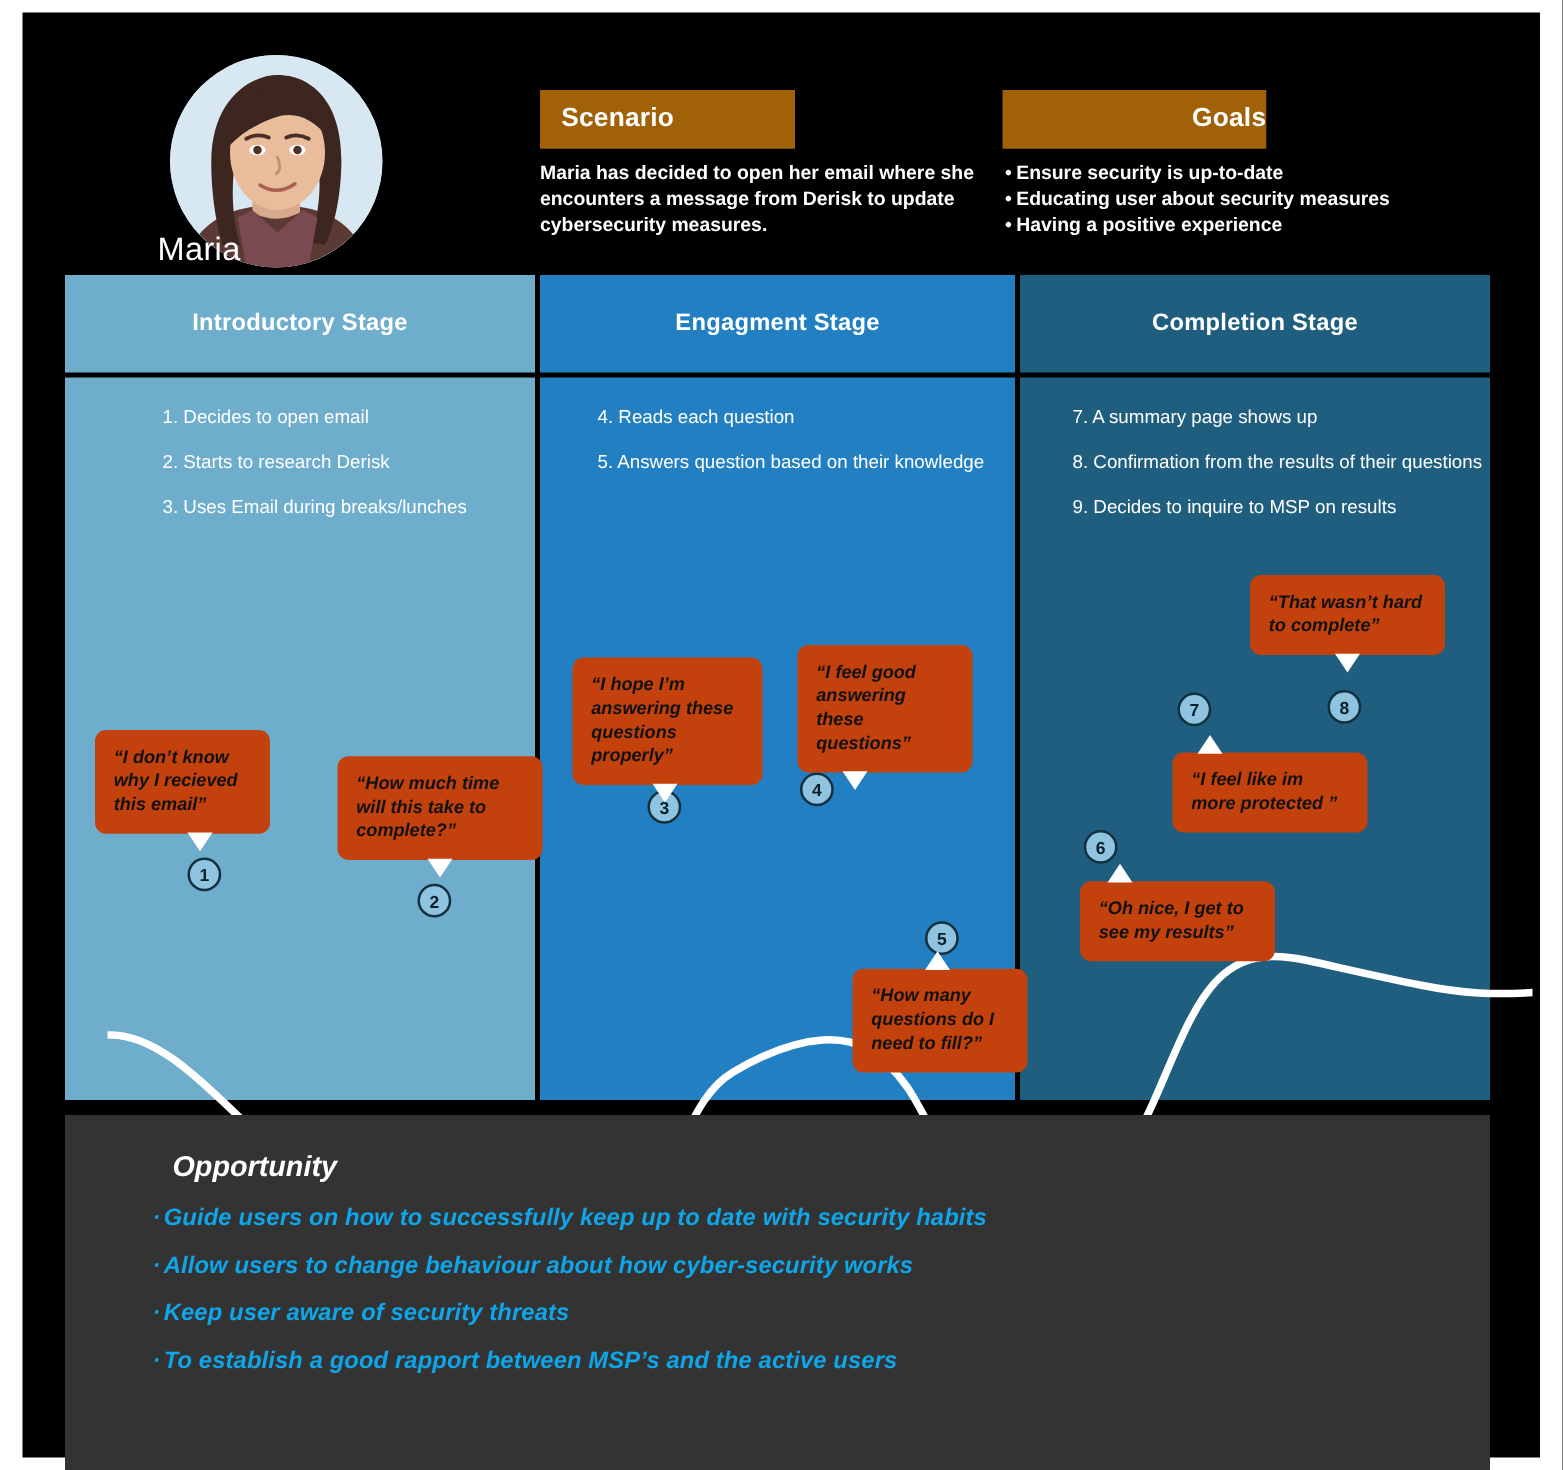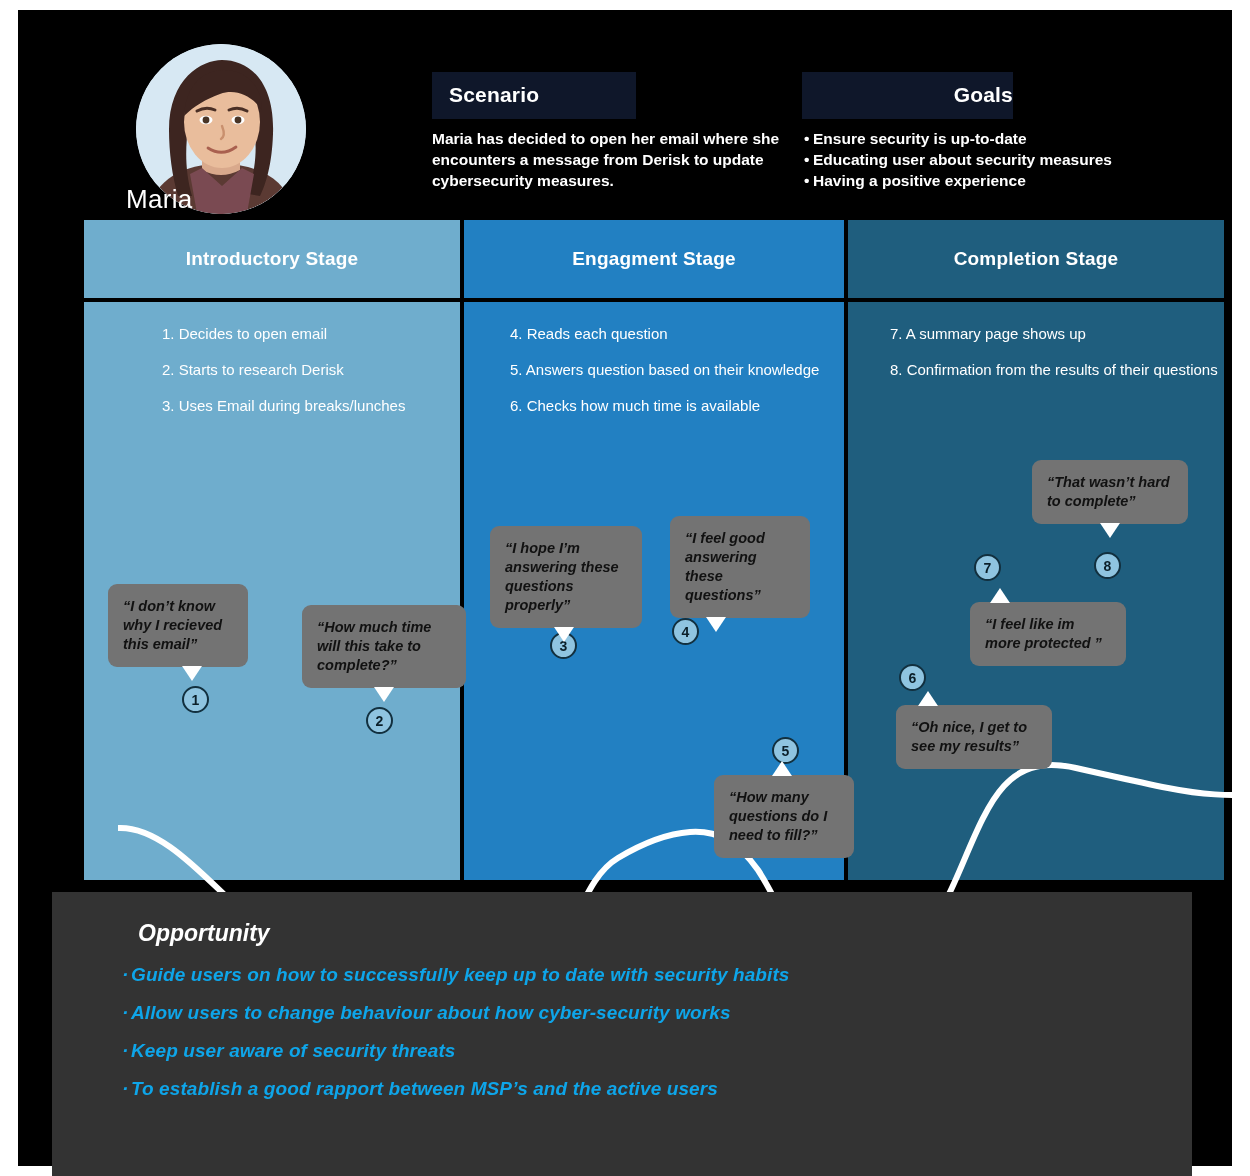--- a/index.html
+++ b/index.html
@@ -21,39 +21,39 @@
   #avatar{
     position:absolute;left:0;top:0;width:170px;height:170px;border-radius:50%;
     background:#d7e8f3;overflow:hidden;
   }
   #avatar svg{display:block;}
   #avatar-name{
     position:absolute;left:-10px;top:140px;width:190px;text-align:left;
     color:#ffffff;font-size:26px;letter-spacing:.3px;
   }
   .hdr-tag{
-    position:absolute;background:#0f172a;color:#ffffff;
+    position:absolute;background:#a16207;color:#ffffff;
     font-size:21px;font-weight:bold;letter-spacing:.2px;
     padding:11px 0 12px 17px;
   }
   #scenario-tag{left:414px;top:62px;width:187px;}
   #goals-tag{left:784px;top:62px;width:194px;text-align:right;}
   #scenario-body{
     position:absolute;left:414px;top:118px;width:350px;
     color:#ffffff;font-size:15.5px;font-weight:bold;line-height:21px;
   }
   #goals-body{
     position:absolute;left:786px;top:118px;width:340px;
     color:#ffffff;font-size:15.5px;font-weight:bold;line-height:21px;
   }
   #goals-body .g-line{display:block;}
   .bullet-dot{display:inline-block;width:9px;}
 
   
-  #stages{position:absolute;left:34px;top:210px;width:1140px;height:660px;margin-left:32px;}
+  #stages{position:absolute;left:34px;top:210px;width:1140px;height:660px;}
   .stage-col{position:absolute;top:0;height:660px;}
   .stage-head{
     position:absolute;left:0;top:0;height:78px;width:100%;
     display:flex;align-items:center;justify-content:center;
     color:#ffffff;font-size:19px;font-weight:bold;letter-spacing:.2px;
   }
   .stage-body{position:absolute;left:0;top:82px;height:578px;width:100%;overflow:hidden;}
   .step-list{position:absolute;left:0;top:0;width:100%;padding-top:22px;}
   .step-item{
     color:#ffffff;font-size:15px;line-height:20px;margin-bottom:16px;
@@ -74,21 +74,21 @@
   
   .node{
     position:absolute;width:27px;height:27px;border-radius:50%;
     background:#8fc4e0;border:2.5px solid #12303f;
     display:flex;align-items:center;justify-content:center;
     color:#0b1f29;font-size:14px;font-weight:bold;
     box-sizing:border-box;
   }
   
   .bubble{
-    position:absolute;background:#737373;border-radius:9px;
+    position:absolute;background:#c2410c;border-radius:9px;
     color:#111111;font-size:14.5px;font-style:italic;font-weight:bold;
     line-height:19px;padding:13px 15px;box-sizing:border-box;
   }
   .bubble .tail{
     position:absolute;width:0;height:0;
     border-left:10px solid transparent;border-right:10px solid transparent;
   }
   .tail-down{bottom:-14px;border-top:15px solid #ffffff;}
   .tail-up{top:-14px;border-bottom:15px solid #ffffff;}
 
@@ -178,31 +178,31 @@
         </div>
       </div>
     </div>
 
     <div class="stage-col" id="col-engage">
       <div class="stage-head">Engagment Stage</div>
       <div class="stage-body">
         <div class="step-list">
           <div class="step-item">4. Reads each question</div>
           <div class="step-item">5. Answers question based on their knowledge</div>
-          <div class="step-item">6. Checks how much time is available</div>
         </div>
       </div>
     </div>
 
     <div class="stage-col" id="col-complete">
       <div class="stage-head">Completion Stage</div>
       <div class="stage-body">
         <div class="step-list">
           <div class="step-item">7. A summary page shows up</div>
           <div class="step-item">8. Confirmation from the results of their questions</div>
+          <div class="step-item">9. Decides to inquire to MSP on results</div>
         </div>
       </div>
     </div>
 
     <div id="curve-layer">
       <svg width="1140" height="660" viewBox="0 0 1140 660" aria-hidden="true">
         <path d="M 0 398
                  C 40 396, 80 440, 112 470
                  C 128 485, 140 482, 160 486
                  C 210 494, 250 498, 300 500

